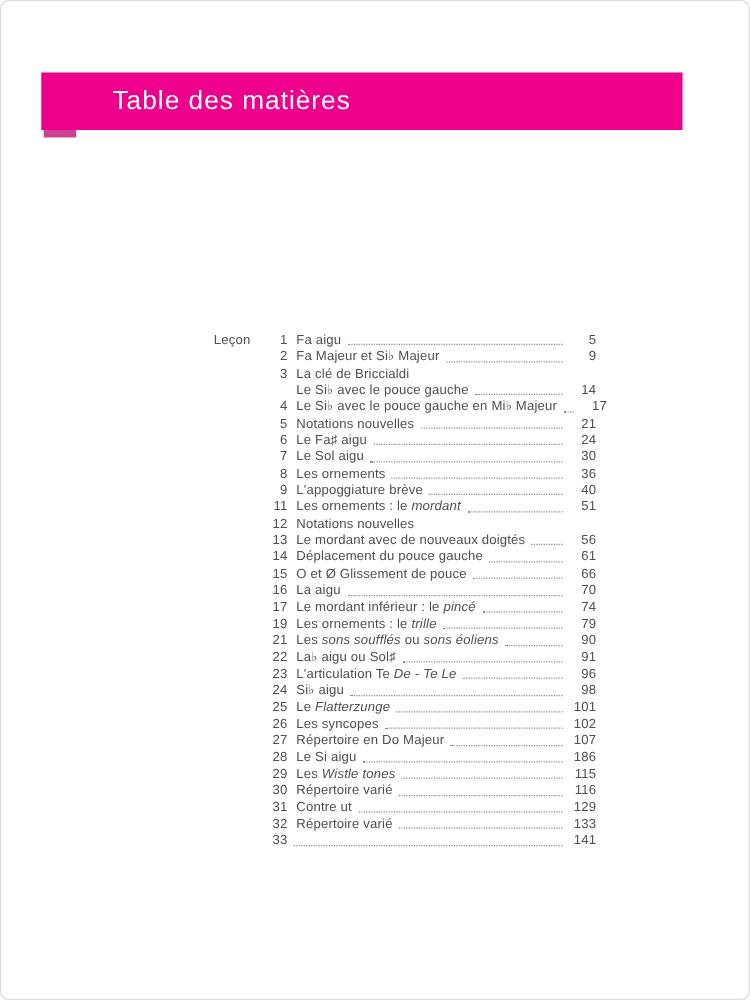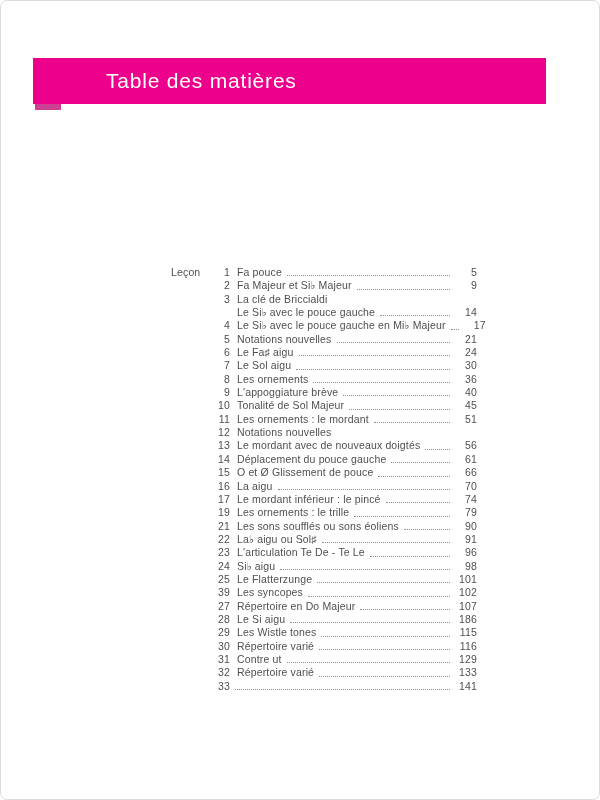--- a/index.html
+++ b/index.html
@@ -11,52 +11,52 @@
   .accent-square{
     position:absolute;left:34px;top:99px;width:26px;height:10px;
     background:#c01077;opacity:.8;
   }
   .header-bar{
     position:absolute;left:32px;top:57px;width:513px;height:46px;
     background:#ec008c;display:flex;align-items:center;
     padding-left:57px;box-sizing:border-box;
   }
   .header-title{
-    color:#ffffff;font-size:21px;font-weight:400;letter-spacing:.8px;margin-left:16px;
+    color:#ffffff;font-size:21px;font-weight:400;letter-spacing:.8px;
   }
   .toc{
     position:absolute;left:170px;top:265px;width:306px;
     color:#4f4f51;font-size:10.5px;letter-spacing:.15px;
   }
   .toc-row{display:flex;align-items:flex-start;height:13.35px;line-height:13.35px;}
   .cell-lecon{flex:none;width:43px;}
   .cell-num{flex:none;width:16px;text-align:right;}
   .cell-title{flex:none;padding-left:7px;}
   .cell-title span{white-space:pre;}
-  .it{}
+  .it{font-style:italic;}
   .leader{
     flex:1;min-width:8px;align-self:flex-end;
     border-bottom:1px dotted #8f8f92;margin:0 5px 3px 5px;
   }
   .leader.hidden{visibility:hidden;}
   .cell-page{flex:none;width:22px;text-align:right;}
 </style>
 </head>
 <body>
 
 <div class="page">
   <div class="accent-square"></div>
   <div class="header-bar">
     <span class="header-title">Table des matières</span>
   </div>
   <div class="toc">
       <div class="toc-row">
         <span class="cell-lecon">Leçon</span>
         <span class="cell-num">1</span>
-        <span class="cell-title"><span>Fa pouce</span></span>
+        <span class="cell-title"><span>Fa aigu</span></span>
         <span class="leader"></span>
         <span class="cell-page">5</span>
       </div>
       <div class="toc-row">
         <span class="cell-lecon"></span>
         <span class="cell-num">2</span>
         <span class="cell-title"><span>Fa Majeur et Si♭ Majeur</span></span>
         <span class="leader"></span>
         <span class="cell-page">9</span>
       </div>
@@ -111,27 +111,20 @@
       </div>
       <div class="toc-row">
         <span class="cell-lecon"></span>
         <span class="cell-num">9</span>
         <span class="cell-title"><span>L'appoggiature brève</span></span>
         <span class="leader"></span>
         <span class="cell-page">40</span>
       </div>
       <div class="toc-row">
         <span class="cell-lecon"></span>
-        <span class="cell-num">10</span>
-        <span class="cell-title"><span>Tonalité de Sol Majeur</span></span>
-        <span class="leader"></span>
-        <span class="cell-page">45</span>
-      </div>
-      <div class="toc-row">
-        <span class="cell-lecon"></span>
         <span class="cell-num">11</span>
         <span class="cell-title"><span>Les ornements : le </span><span class="it">mordant</span></span>
         <span class="leader"></span>
         <span class="cell-page">51</span>
       </div>
       <div class="toc-row">
         <span class="cell-lecon"></span>
         <span class="cell-num">12</span>
         <span class="cell-title"><span>Notations nouvelles</span></span>
         <span class="leader hidden"></span>
@@ -209,21 +202,21 @@
       </div>
       <div class="toc-row">
         <span class="cell-lecon"></span>
         <span class="cell-num">25</span>
         <span class="cell-title"><span>Le </span><span class="it">Flatterzunge</span></span>
         <span class="leader"></span>
         <span class="cell-page">101</span>
       </div>
       <div class="toc-row">
         <span class="cell-lecon"></span>
-        <span class="cell-num">39</span>
+        <span class="cell-num">26</span>
         <span class="cell-title"><span>Les syncopes</span></span>
         <span class="leader"></span>
         <span class="cell-page">102</span>
       </div>
       <div class="toc-row">
         <span class="cell-lecon"></span>
         <span class="cell-num">27</span>
         <span class="cell-title"><span>Répertoire en Do Majeur</span></span>
         <span class="leader"></span>
         <span class="cell-page">107</span>

